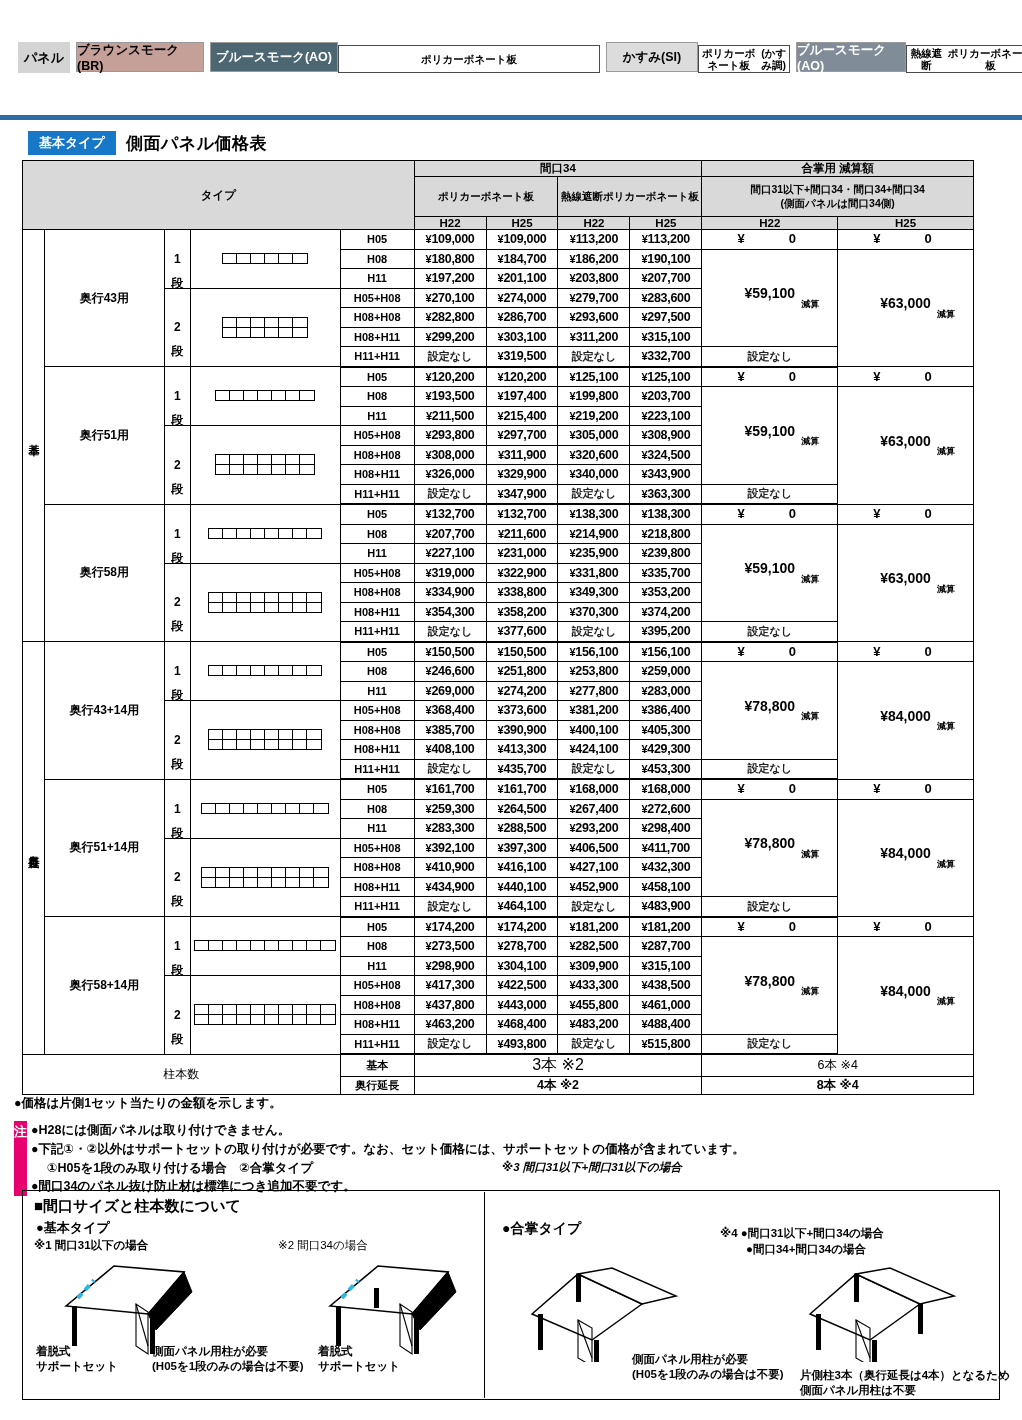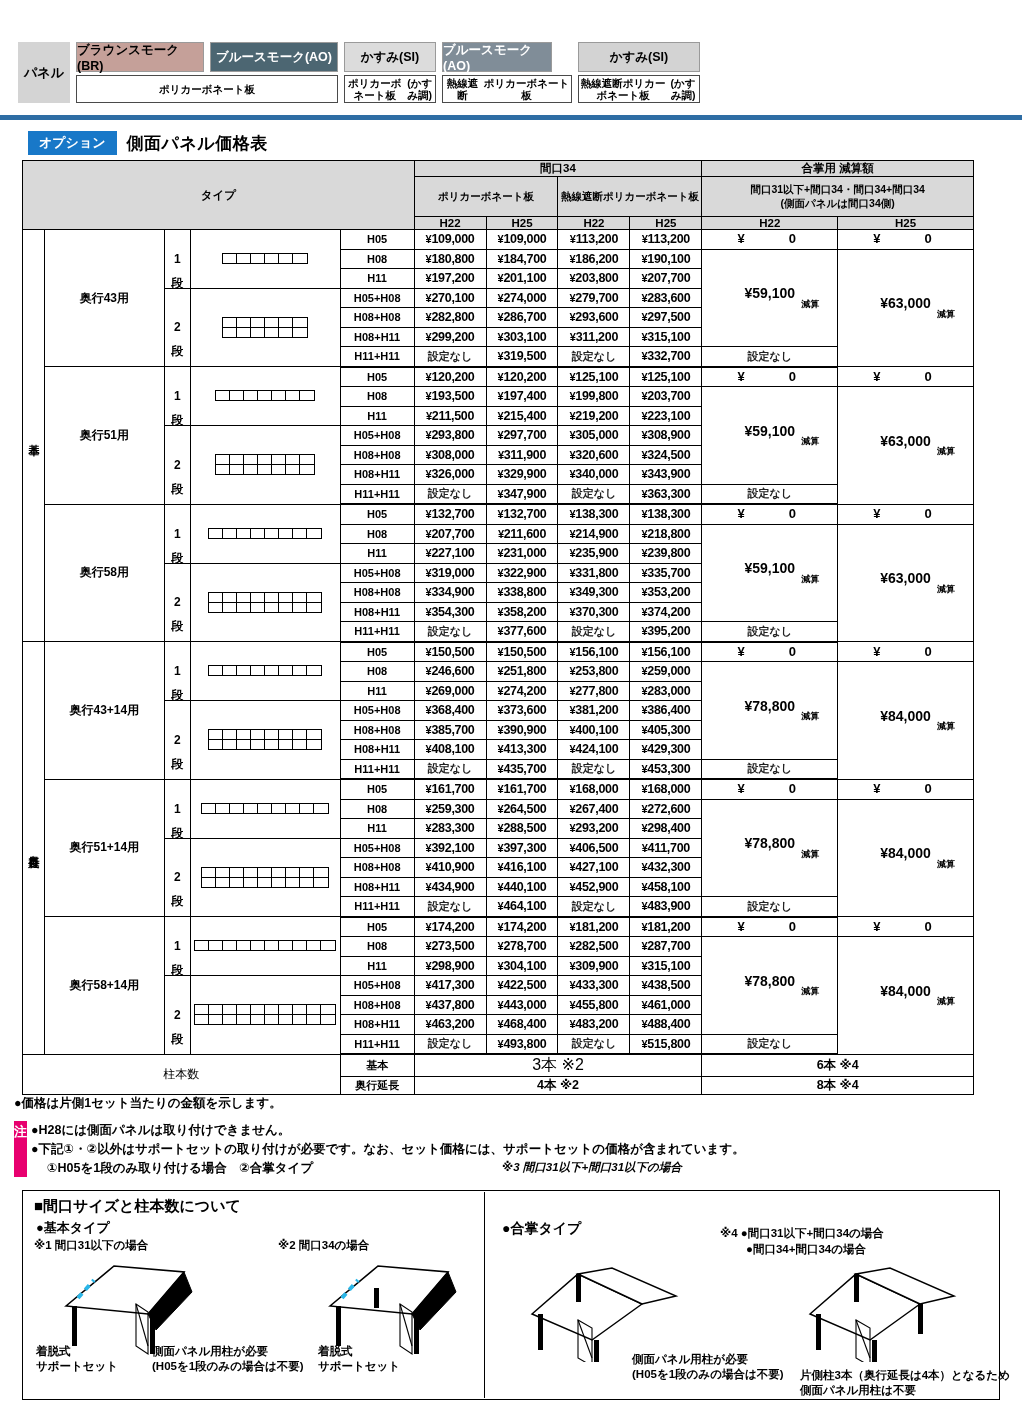--- a/index.html
+++ b/index.html
@@ -8,21 +8,21 @@
     font-family:"Liberation Sans","DejaVu Sans",sans-serif;
     color:#000;-webkit-font-smoothing:none;
   }
   .page{position:relative;width:1022px;height:1420px;overflow:hidden;}
 
   
   .panel-strip{position:absolute;left:18px;top:42px;display:flex;align-items:stretch;}
   .panel-label{width:52px;background:#d4d4d4;display:flex;align-items:center;justify-content:center;
     font-size:13px;font-weight:700;}
   .panel-groups{display:flex;}
-  .pgroup{display:flex;flex-direction:column;margin-left:6px;}
+  .pgroup{display:flex;flex-direction:row;margin-left:6px;}
   .pswatch-row{display:flex;}
   .pswatch{height:30px;display:flex;align-items:center;justify-content:center;
     font-size:12.5px;font-weight:700;border:1px solid #9a9a9a;box-sizing:border-box;}
   .pdesc{border:1px solid #4a4a4a;box-sizing:border-box;background:#fff;
     font-size:10.5px;line-height:1.15;text-align:center;display:flex;align-items:center;
     justify-content:center;height:28px;margin-top:3px;font-weight:700;}
   .blue-rule{position:absolute;left:0;top:115px;width:1022px;height:5px;background:#2e6da4;}
 
   
   .opt-head{position:absolute;left:28px;top:131px;display:flex;align-items:center;gap:10px;}
@@ -73,21 +73,21 @@
     padding:5px 8px;box-sizing:border-box;font-size:12.5px;line-height:1.35;font-weight:700;}
   .calcbox .ct{font-weight:700;}
 
   
   .figbox{position:absolute;left:22px;top:1190px;width:978px;height:210px;border:1.5px solid #000;
     box-sizing:border-box;}
   .figdiv{position:absolute;left:484px;top:1192px;width:1px;height:206px;background:#000;}
   .fig-h1{position:absolute;left:34px;top:1197px;font-size:15px;font-weight:700;}
   .fig-sub1{position:absolute;left:36px;top:1219px;font-size:13px;font-weight:700;}
   .fig-n1{position:absolute;left:34px;top:1238px;font-size:11.5px;font-weight:700;}
-  .fig-n2{position:absolute;left:278px;top:1238px;font-size:11.5px;font-weight:700;}
+  .fig-n2{position:absolute;left:278px;top:1238px;font-size:11.5px;font-weight:400;}
   .fig-h2{position:absolute;left:502px;top:1204px;font-size:14px;font-weight:700;margin-top:16px;}
   .fig-n3{position:absolute;left:502px;top:1160px;font-size:11.5px;font-weight:700;font-style:italic;}
   .fig-n4{position:absolute;left:720px;top:1226px;font-size:11.5px;font-weight:700;line-height:1.35;}
   .cap{position:absolute;font-size:11.5px;font-weight:700;line-height:1.3;}
   .cap-a{left:36px;top:1344px;}
   .cap-b{left:152px;top:1344px;}
   .cap-c{left:318px;top:1344px;}
   .cap-d{left:632px;top:1352px;}
   .cap-e{left:800px;top:1368px;}
   svg{display:block;}
@@ -137,21 +137,21 @@
             <span>熱線遮断ポリカーボネート板</span>
             <br>
             <span>(かすみ調)</span>
           </div>
         </div>
       </div>
   </div>
   <div class="blue-rule"></div>
 
   <div class="opt-head">
-    <span class="opt-badge">オプション</span>
+    <span class="opt-badge">基本タイプ</span>
     <span class="opt-title">側面パネル価格表</span>
   </div>
 
   <table class="tbl">
     <colgroup>
       <col style="width:22px">
         <col style="width:120px">
         <col style="width:26px">
       <col style="width:150px">
         <col style="width:74px">
@@ -728,38 +728,39 @@
           <td class="na thickb">設定なし</td>
           <td class="price thickb"><span class="y">¥</span>493,800</td>
           <td class="na thickb">設定なし</td>
           <td class="price thickb"><span class="y">¥</span>515,800</td>
           <td class="na thickb">設定なし</td>
         </tr>
         <tr>
           <td colspan="4" rowspan="2" style="font-size:12px;font-weight:400">柱本数</td>
           <td style="font-size:11px;font-weight:700">基本</td>
           <td colspan="4" style="font-size:16px;font-weight:400">3本 ※2</td>
-          <td colspan="2" style="font-size:12.5px;font-weight:700">6本 ※4</td>
+          <td colspan="2" style="font-size:12.5px;font-weight:400">6本 ※4</td>
         </tr>
         <tr>
           <td style="font-size:11px;font-weight:700">奥行延長</td>
           <td colspan="4" style="font-size:12.5px;font-weight:700">4本 ※2</td>
           <td colspan="2" style="font-size:12.5px;font-weight:700">8本 ※4</td>
         </tr>
       </tbody>
   </table>
 
   <div class="notes">
     <div class="note-top">●価格は片側1セット当たりの金額を示します。</div>
     <div class="note-block">
       <div class="note-tag">注</div>
       <div class="note-lines">
         <div>●H28には側面パネルは取り付けできません。</div>
         <div>●下記①・②以外はサポートセットの取り付けが必要です。なお、セット価格には、サポートセットの価格が含まれています。</div>
         <div class="note-indent">①H05を1段のみ取り付ける場合　②合掌タイプ</div>
+        <div>●間口34のパネル抜け防止材は標準につき追加不要です。</div>
       </div>
     </div>
   </div>
 
 
   <div class="figbox"></div>
   <div class="figdiv"></div>
 
   <div class="fig-h1">■間口サイズと柱本数について</div>
   <div class="fig-sub1">●基本タイプ</div>

